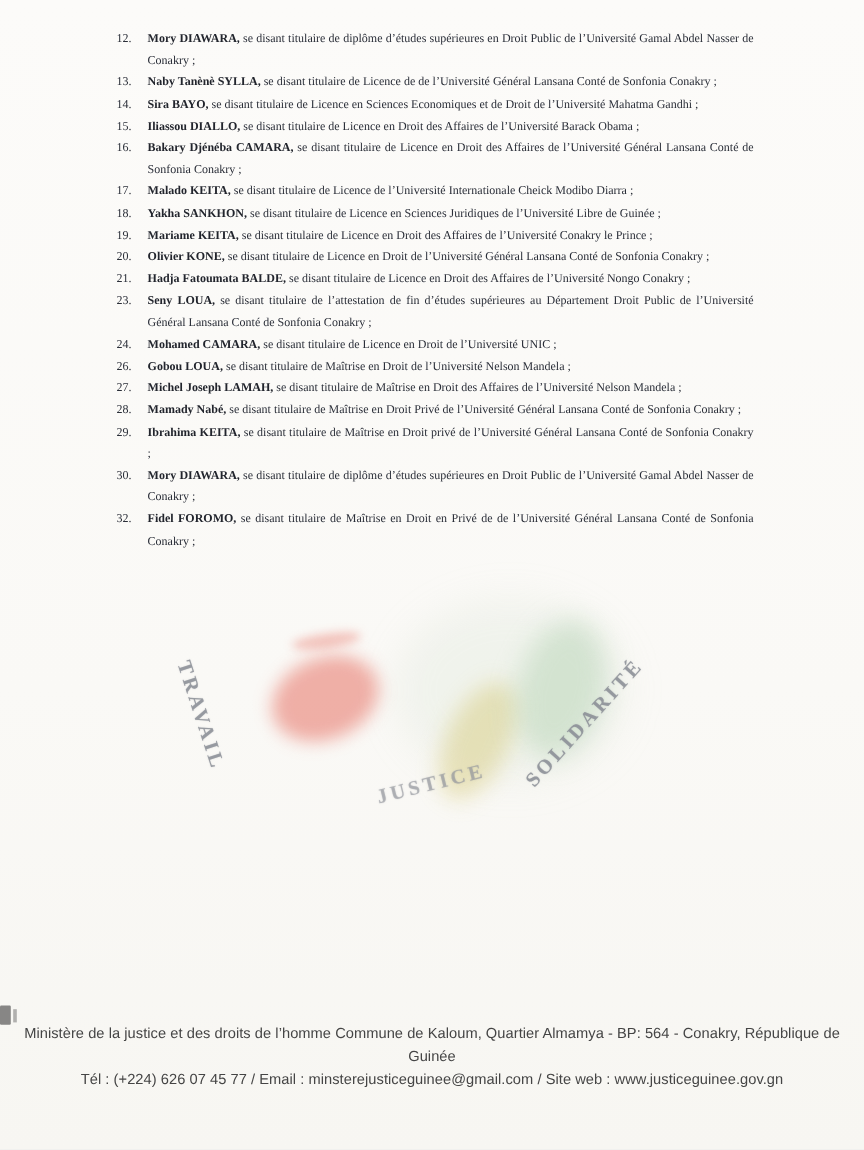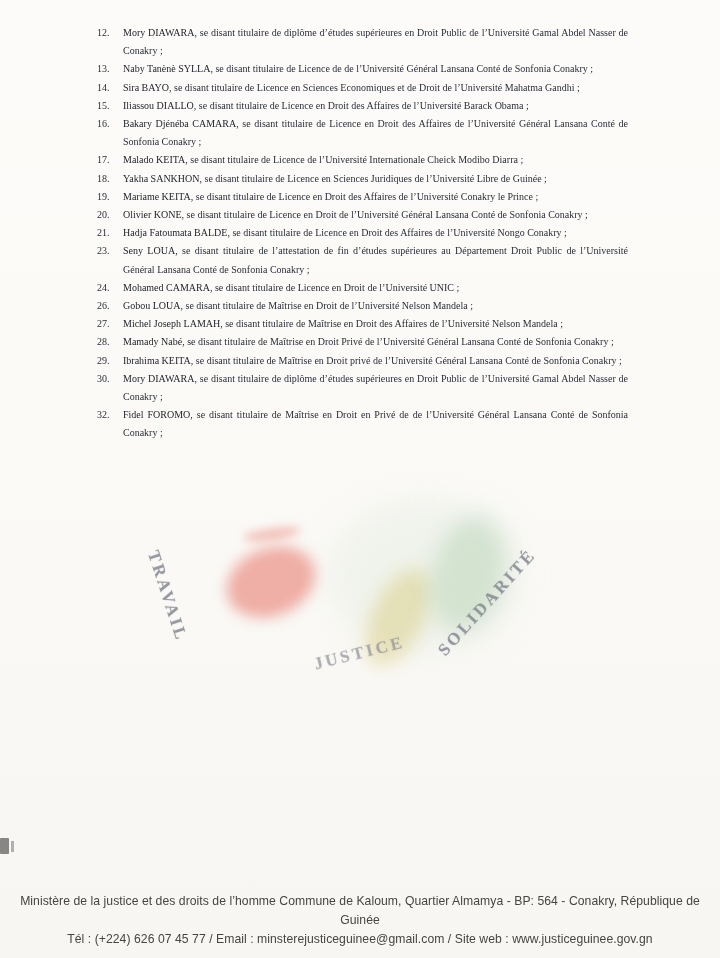--- a/index.html
+++ b/index.html
@@ -38,25 +38,25 @@
   .motto-justice{left:312px;top:655px;transform:rotate(-14deg);transform-origin:left top;color:rgba(150,153,160,0.45);}
   .motto-solidarite{left:449px;top:640px;transform:rotate(-48deg);transform-origin:left bottom;}
 
   
   .list{
     position:absolute;left:97px;top:24px;width:531px;z-index:1;
     font-size:10px;line-height:18.2px;color:#2a2e38;
   }
   .item{position:relative;padding-left:26px;text-align:justify;}
   .item .num{position:absolute;left:0;top:0;}
-  .item .name{font-weight:normal;color:#22252d;}
+  .item .name{font-weight:bold;color:#22252d;}
 
   
   .footer{
-    position:absolute;left:0;top:892px;width:720px;z-index:1;
+    position:absolute;left:0;top:852px;width:720px;z-index:1;
     text-align:center;
     font-family:"Liberation Sans", sans-serif;
     font-size:12.2px;line-height:19px;
     color:#454545;
     letter-spacing:0.05px;
   }
 
   
   .scan-mark{position:absolute;left:0px;top:838px;width:9px;height:16px;background:#4a4a4a;opacity:.65;border-radius:1px;z-index:2;}
   .scan-mark2{position:absolute;left:11px;top:841px;width:3px;height:11px;background:#6a6a6a;opacity:.5;z-index:2;}

